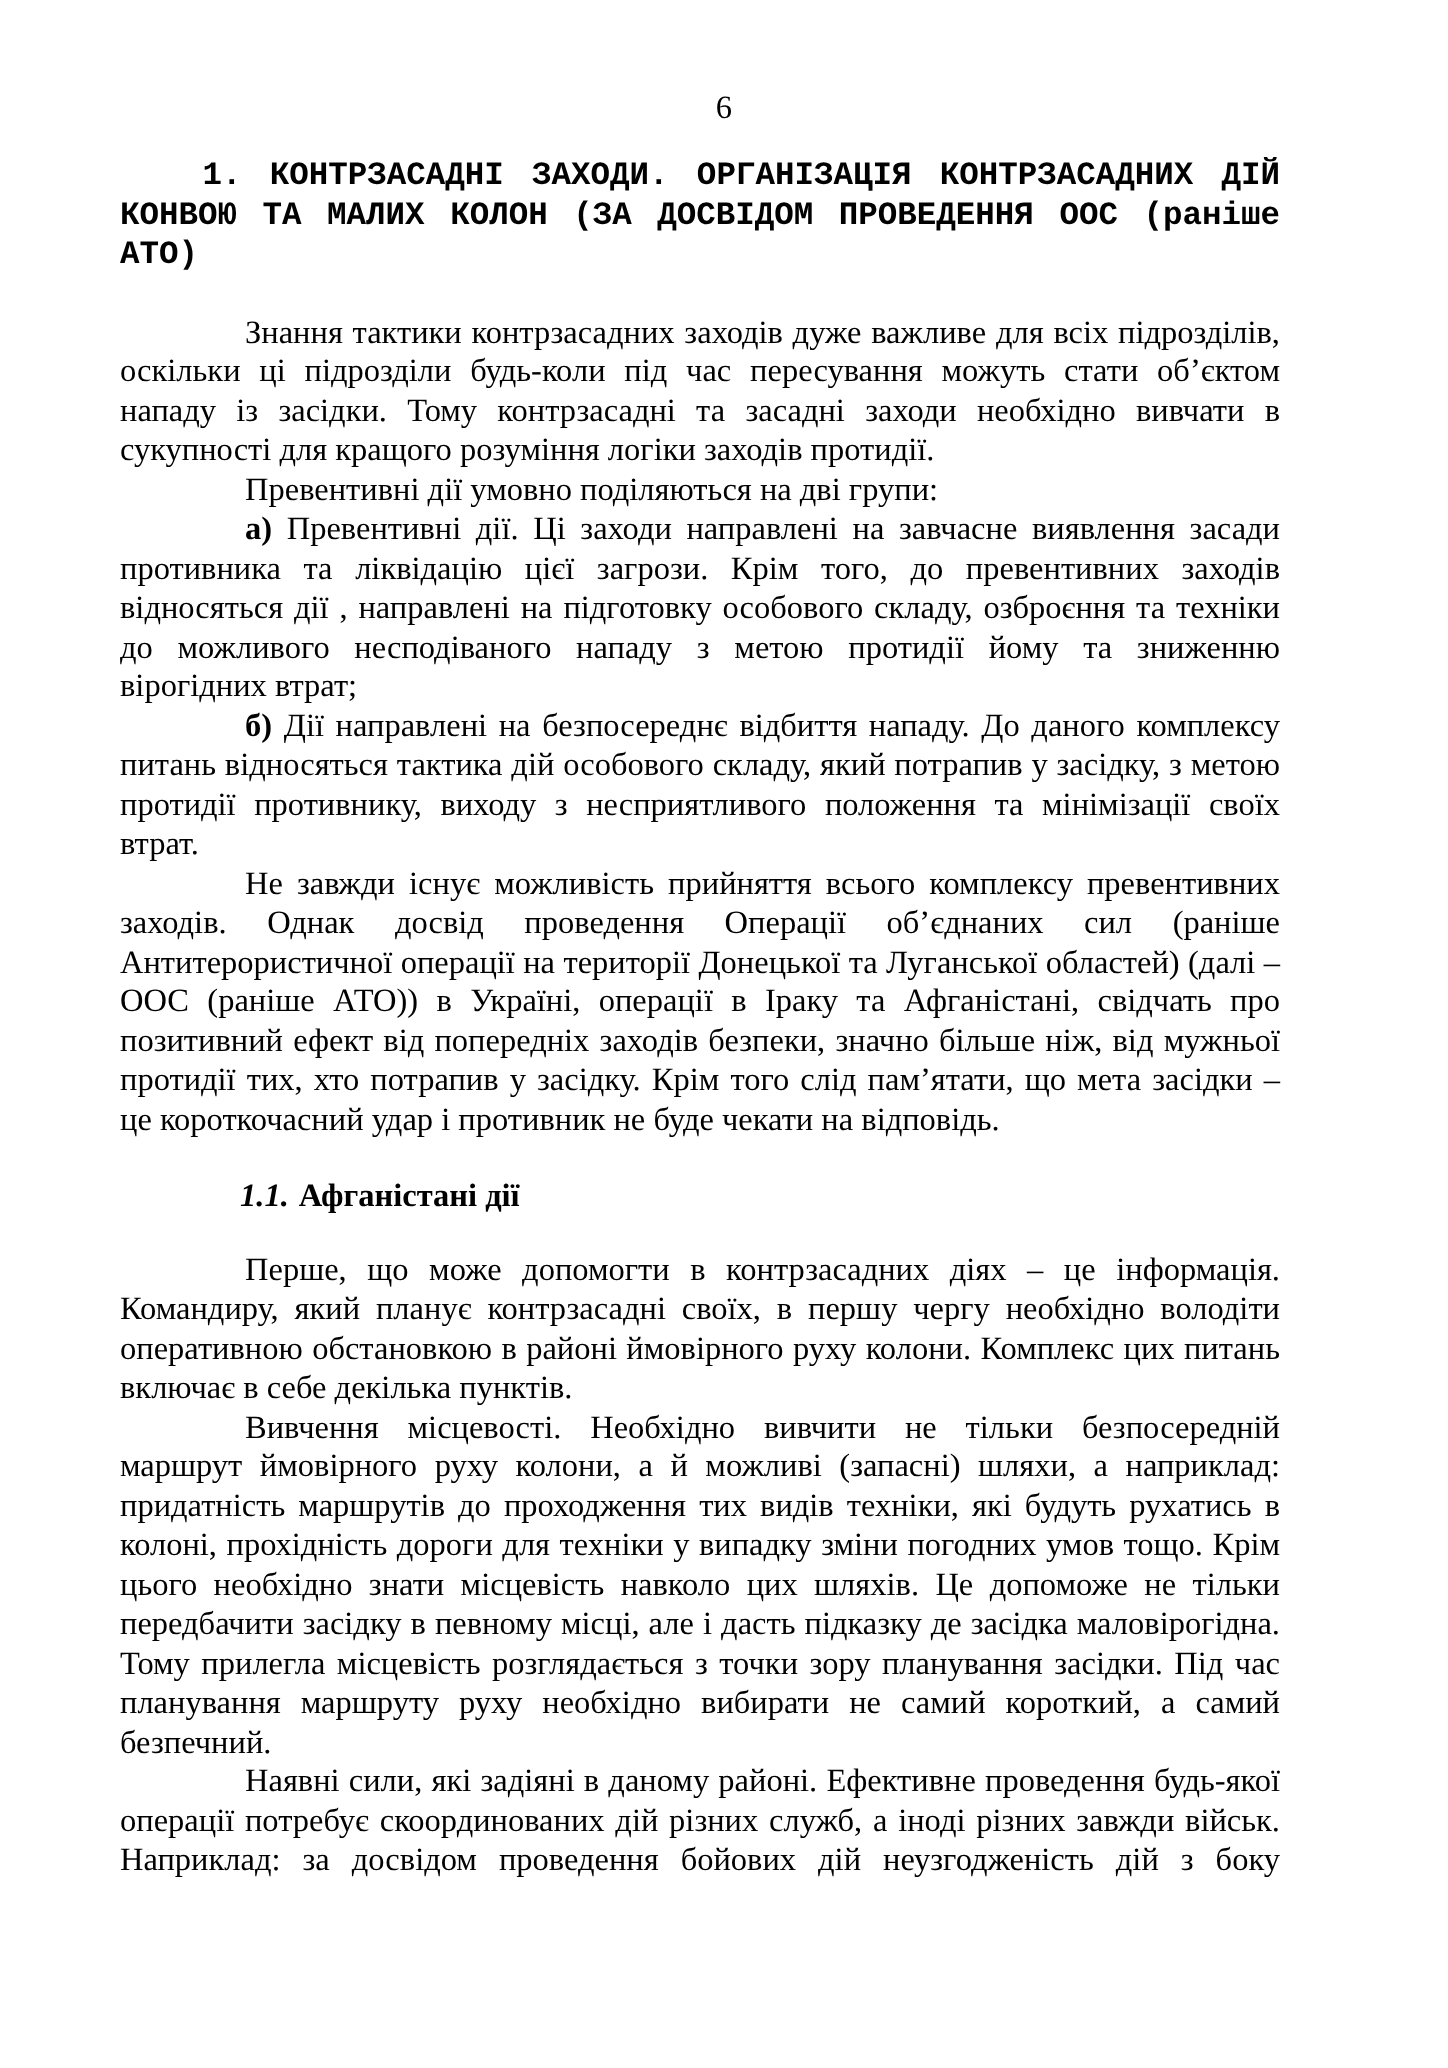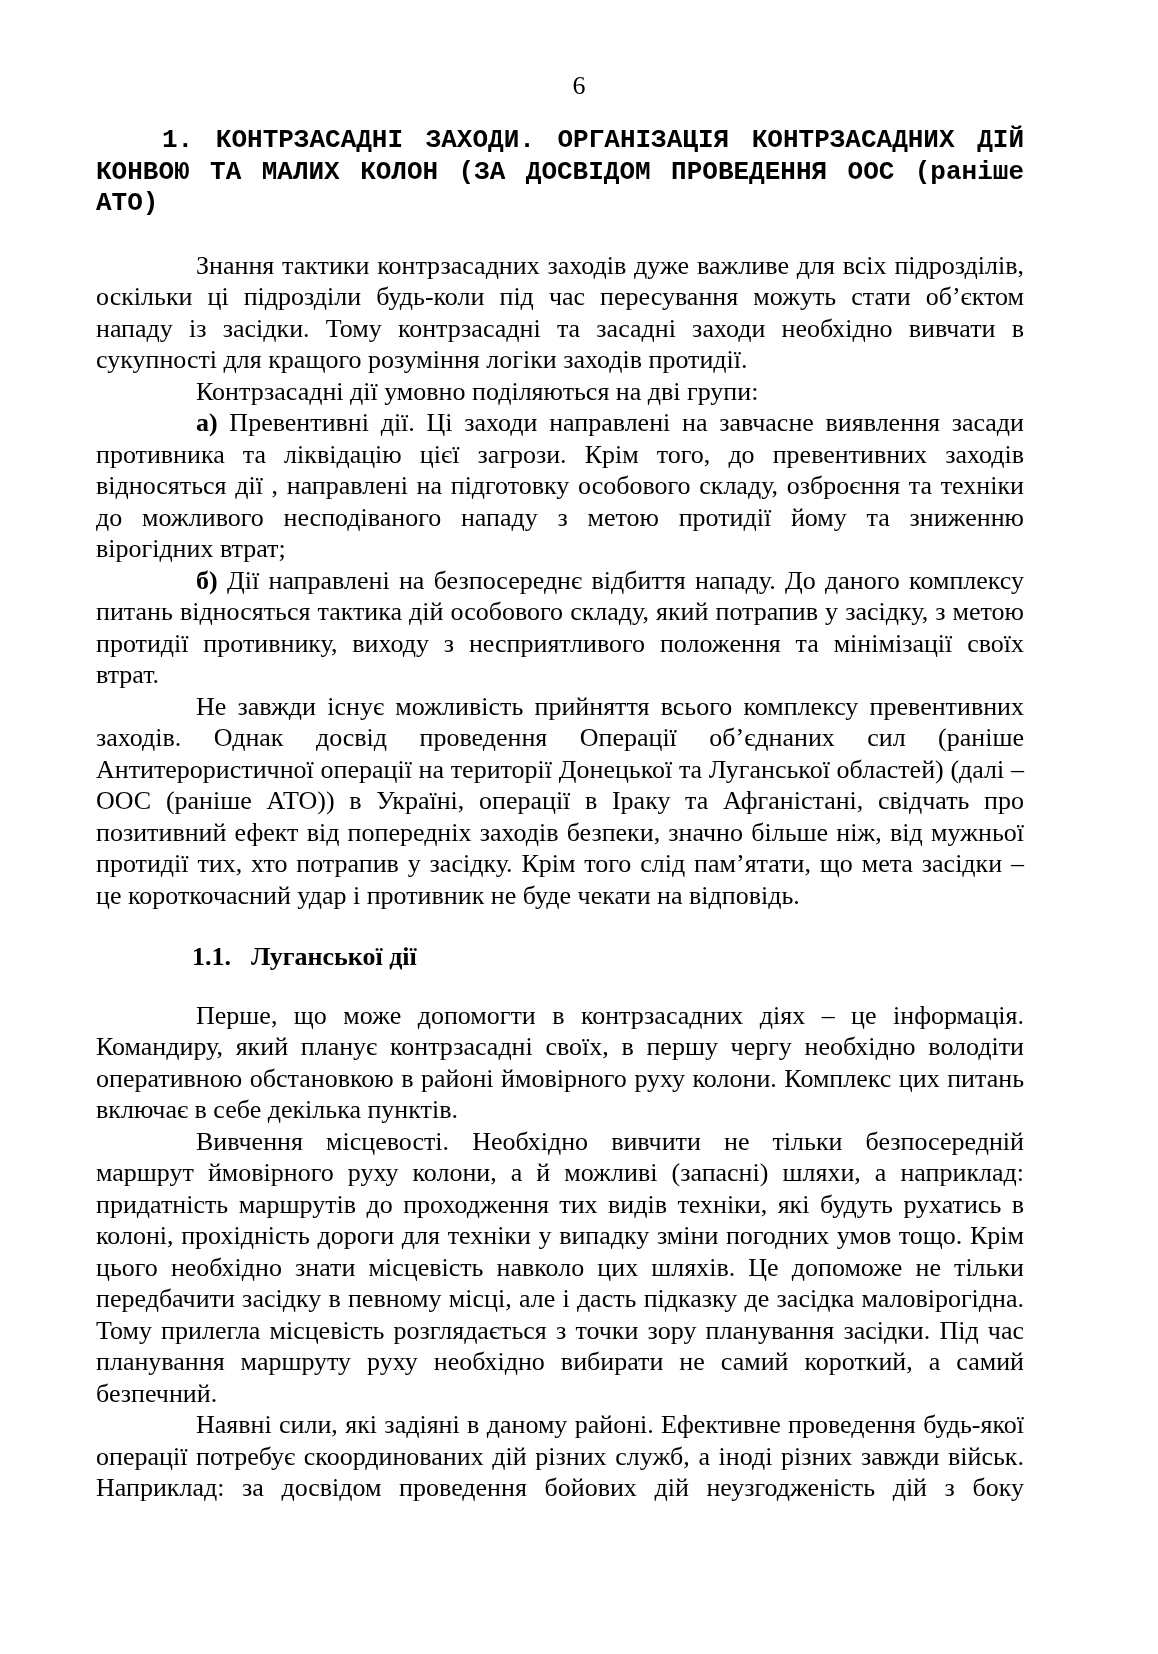--- a/index.html
+++ b/index.html
@@ -49,46 +49,47 @@
     font-weight: bold;
   }
   h2.section {
     font-size: 26px;
     line-height: 31.5px;
     font-weight: bold;
     text-indent: 96px;
     margin: 30px 0 27px 0;
   }
   .secnum {
-    margin-right: 20px;
+    margin-right: 8px;
+    font-style: italic;
   }
   .continued {
     text-align-last: justify;
   }
 </style>
 </head>
 <body>
 
 <div class="page">
 
   <div class="pagenum">6</div>
 
   <h1 class="chapter">1. КОНТРЗАСАДНІ ЗАХОДИ. ОРГАНІЗАЦІЯ КОНТРЗАСАДНИХ ДІЙ КОНВОЮ ТА МАЛИХ КОЛОН (ЗА ДОСВІДОМ ПРОВЕДЕННЯ ООС (раніше АТО)</h1>
 
   <p class="body-par">Знання тактики контрзасадних заходів дуже важливе для всіх підрозділів, оскільки ці підрозділи будь-коли під час пересування можуть стати об’єктом нападу із засідки. Тому контрзасадні та засадні заходи необхідно вивчати в сукупності для кращого розуміння логіки заходів протидії.</p>
 
-  <p class="body-par">Контрзасадні дії умовно поділяються на дві групи:</p>
+  <p class="body-par">Превентивні дії умовно поділяються на дві групи:</p>
 
   <p class="body-par"><b>а)</b><span> Превентивні дії. Ці заходи направлені на завчасне виявлення засади противника та ліквідацію цієї загрози. Крім того, до превентивних заходів відносяться дії , направлені на підготовку особового складу, озброєння та техніки до можливого несподіваного нападу з метою протидії йому та зниженню вірогідних втрат;</span></p>
 
   <p class="body-par"><b>б)</b><span> Дії направлені на безпосереднє відбиття нападу. До даного комплексу питань відносяться тактика дій особового складу, який потрапив у засідку, з метою протидії противнику, виходу з несприятливого положення та мінімізації своїх втрат.</span></p>
 
   <p class="body-par">Не завжди існує можливість прийняття всього комплексу превентивних заходів. Однак досвід проведення Операції об’єднаних сил (раніше Антитерористичної операції на території Донецької та Луганської областей) (далі – ООС (раніше АТО)) в Україні, операції в Іраку та Афганістані, свідчать про позитивний ефект від попередніх заходів безпеки, значно більше ніж, від мужньої протидії тих, хто потрапив у засідку. Крім того слід пам’ятати, що мета засідки – це короткочасний удар і противник не буде чекати на відповідь.</p>
 
-  <h2 class="section"><span class="secnum">1.1.</span><span>Луганської дії</span></h2>
+  <h2 class="section"><span class="secnum">1.1.</span><span>Афганістані дії</span></h2>
 
   <p class="body-par">Перше, що може допомогти в контрзасадних діях – це інформація. Командиру, який планує контрзасадні своїх, в першу чергу необхідно володіти оперативною обстановкою в районі ймовірного руху колони. Комплекс цих питань включає в себе декілька пунктів.</p>
 
   <p class="body-par">Вивчення місцевості. Необхідно вивчити не тільки безпосередній маршрут ймовірного руху колони, а й можливі (запасні) шляхи, а наприклад: придатність маршрутів до проходження тих видів техніки, які будуть рухатись в колоні, прохідність дороги для техніки у випадку зміни погодних умов тощо. Крім цього необхідно знати місцевість навколо цих шляхів. Це допоможе не тільки передбачити засідку в певному місці, але і дасть підказку де засідка маловірогідна. Тому прилегла місцевість розглядається з точки зору планування засідки. Під час планування маршруту руху необхідно вибирати не самий короткий, а самий безпечний.</p>
 
   <p class="body-par continued">Наявні сили, які задіяні в даному районі. Ефективне проведення будь-якої операції потребує скоординованих дій різних служб, а іноді різних завжди військ. Наприклад: за досвідом проведення бойових дій неузгодженість дій з боку</p>
 
 </div>
 
 </body></html>

